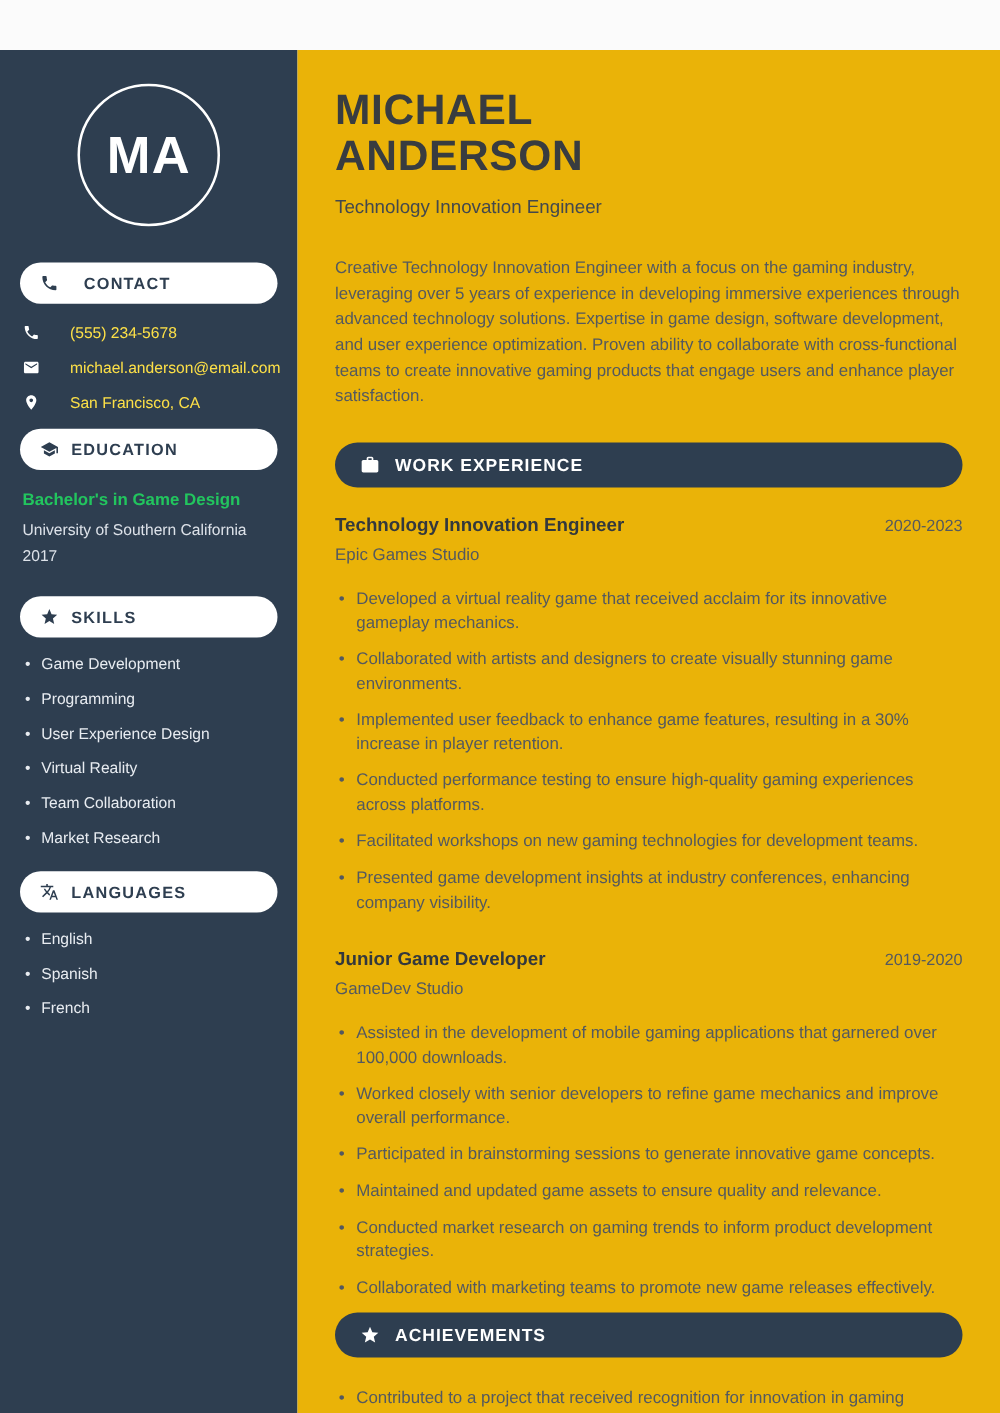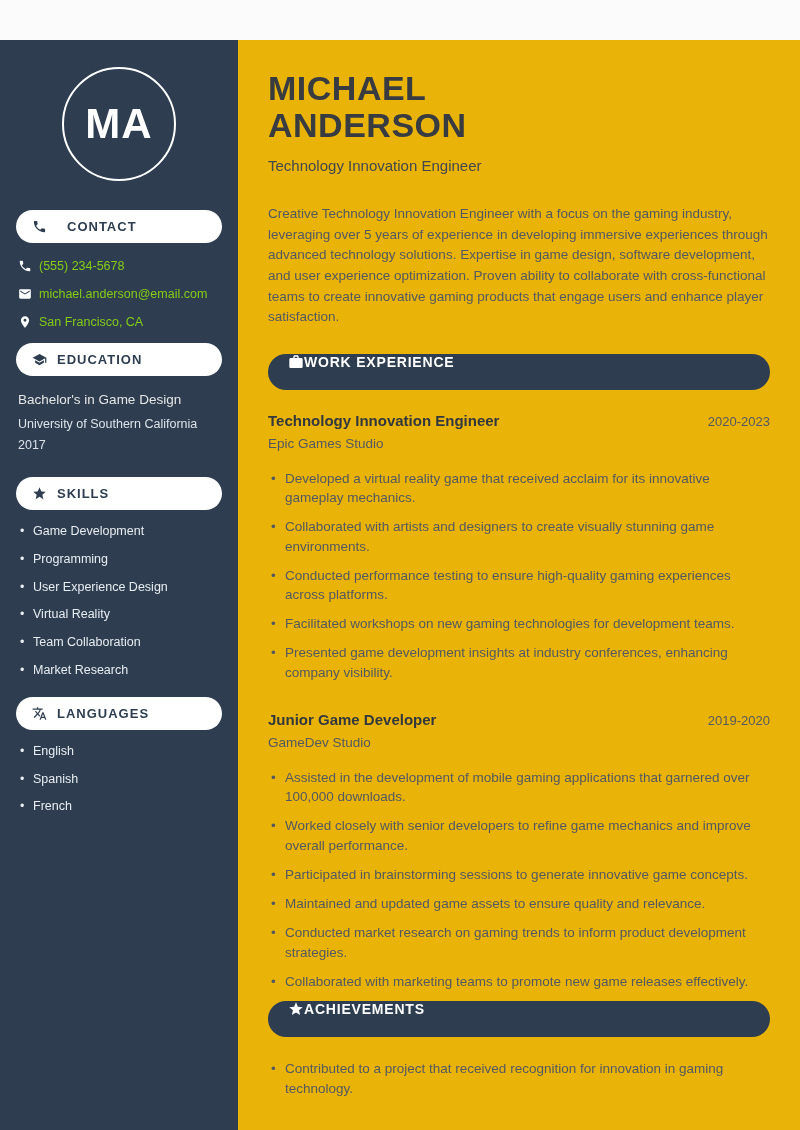--- a/index.html
+++ b/index.html
@@ -54,29 +54,29 @@
     font-size: 13px;
     font-weight: 700;
     letter-spacing: 1px;
   }
   .side-pill svg { width: 15px; height: 15px; flex: none; }
   .pill-contact   { margin-top: 29px; gap: 20px; }
   .contact-list { margin-top: 16px; padding: 0 2px; }
   .contact-row {
     display: flex;
     align-items: flex-start;
-    gap: 7px;
+    gap: 24px;
     margin-bottom: 14px;
     font-size: 12.5px;
-    color: #84cc16;
+    color: #fde047;
   }
   .contact-row svg { width: 14px; height: 14px; flex: none; fill: #ffffff; }
   .pill-education { margin-top: 10px; }
   .edu-block { margin-top: 16px; padding: 0 2px; }
-  .edu-degree { color: #e5e5e5; font-weight: 400; font-size: 13.5px; }
+  .edu-degree { color: #22c55e; font-weight: 700; font-size: 13.5px; }
   .edu-school { margin-top: 8px; font-size: 12.5px; color: #dde2e9; line-height: 1.55; }
   .edu-year   { margin-top: 4px; font-size: 12.5px; color: #dde2e9; }
   .pill-skills { margin-top: 25px; }
   .side-list { margin-top: 14px; list-style: none; padding: 0 2px; }
   .side-list li {
     font-size: 12.5px;
     color: #e8ecf1;
     margin-bottom: 12px;
     padding-left: 15px;
     position: relative;
@@ -115,20 +115,22 @@
     line-height: 1.52;
     color: #54595f;
   }
   .main-pill {
     margin-top: 26px;
     background: #2e3e50;
     color: #ffffff;
     border-radius: 18px;
     height: 36px;
     display: flex;
+    align-items: center;
+    gap: 12px;
     padding: 0 20px;
     font-size: 14px;
     font-weight: 700;
     letter-spacing: 0.8px;
   }
   .main-pill svg { width: 16px; height: 16px; flex: none; fill: #ffffff; }
   .job { margin-top: 22px; }
   .job + .job { margin-top: 28px; }
   .job-header {
     display: flex;
@@ -255,20 +257,21 @@
 
     <section class="job">
       <div class="job-header">
         <span class="job-title">Technology Innovation Engineer</span>
         <span class="job-dates">2020-2023</span>
       </div>
       <div class="job-company">Epic Games Studio</div>
       <ul class="bullets">
         <li>Developed a virtual reality game that received acclaim for its innovative gameplay mechanics.</li>
         <li>Collaborated with artists and designers to create visually stunning game environments.</li>
+        <li>Implemented user feedback to enhance game features, resulting in a 30% increase in player retention.</li>
         <li>Conducted performance testing to ensure high-quality gaming experiences across platforms.</li>
         <li>Facilitated workshops on new gaming technologies for development teams.</li>
         <li>Presented game development insights at industry conferences, enhancing company visibility.</li>
       </ul>
     </section>
 
     <section class="job">
       <div class="job-header">
         <span class="job-title">Junior Game Developer</span>
         <span class="job-dates">2019-2020</span>

